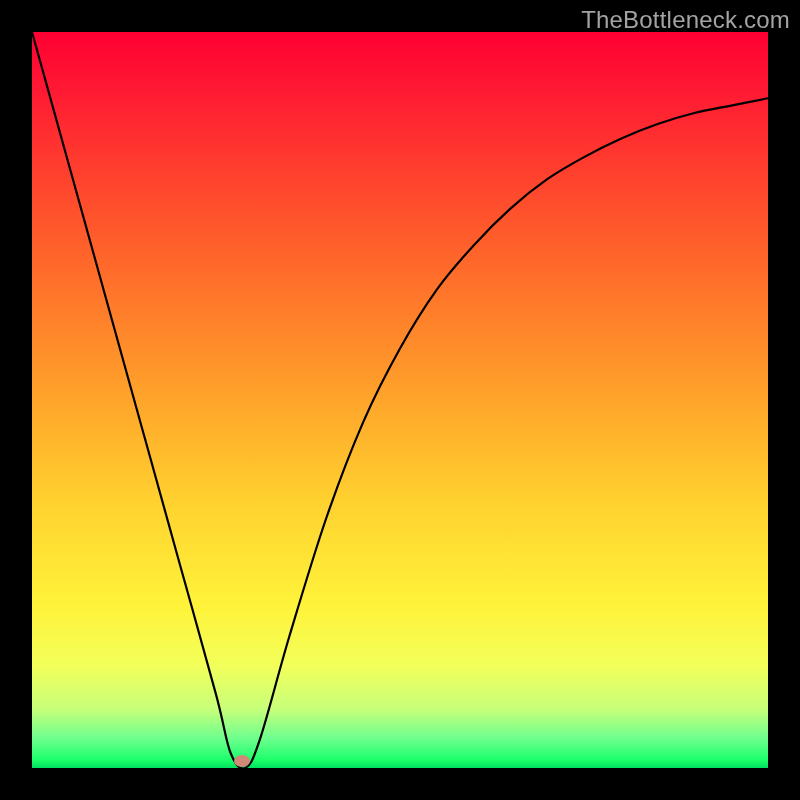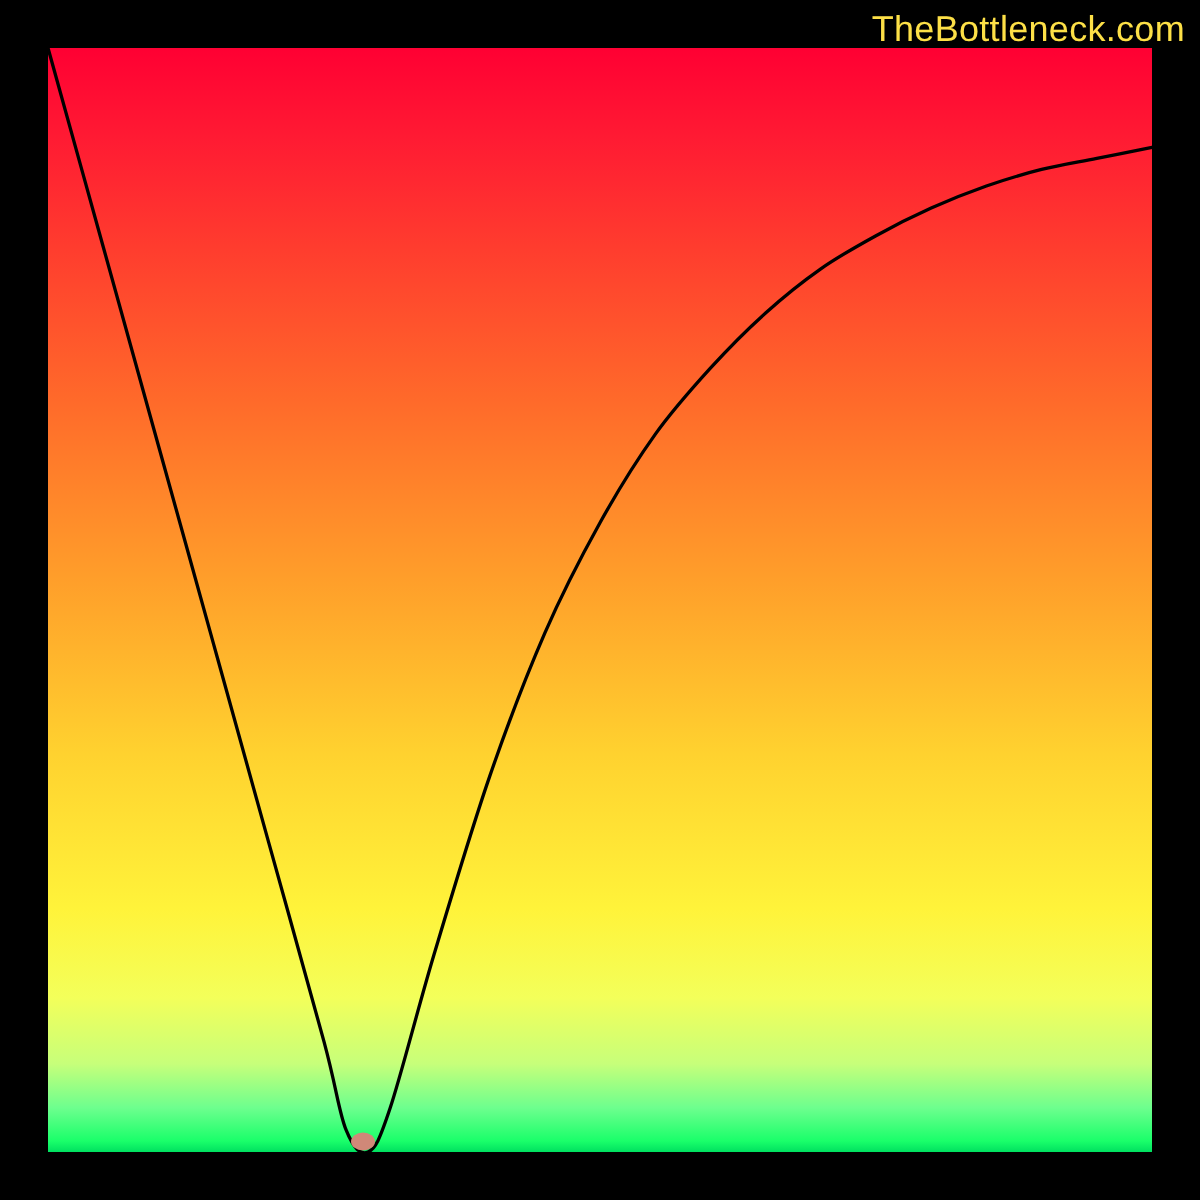--- a/index.html
+++ b/index.html
@@ -37,21 +37,21 @@
       #6dff8e 96%,
       #1aff6a 99%,
       #00e060 100%
     );
     overflow: visible;
   }
   .watermark {
     position: absolute;
     top: 6px;
     right: 10px;
-    color: #fde047;
+    color: #a3a3a3;
     font-size: 24px;
     font-weight: 400;
     letter-spacing: 0.2px;
     user-select: none;
   }
   svg.curve {
     position: absolute;
     left: 0;
     top: 0;
     width: 736px;

